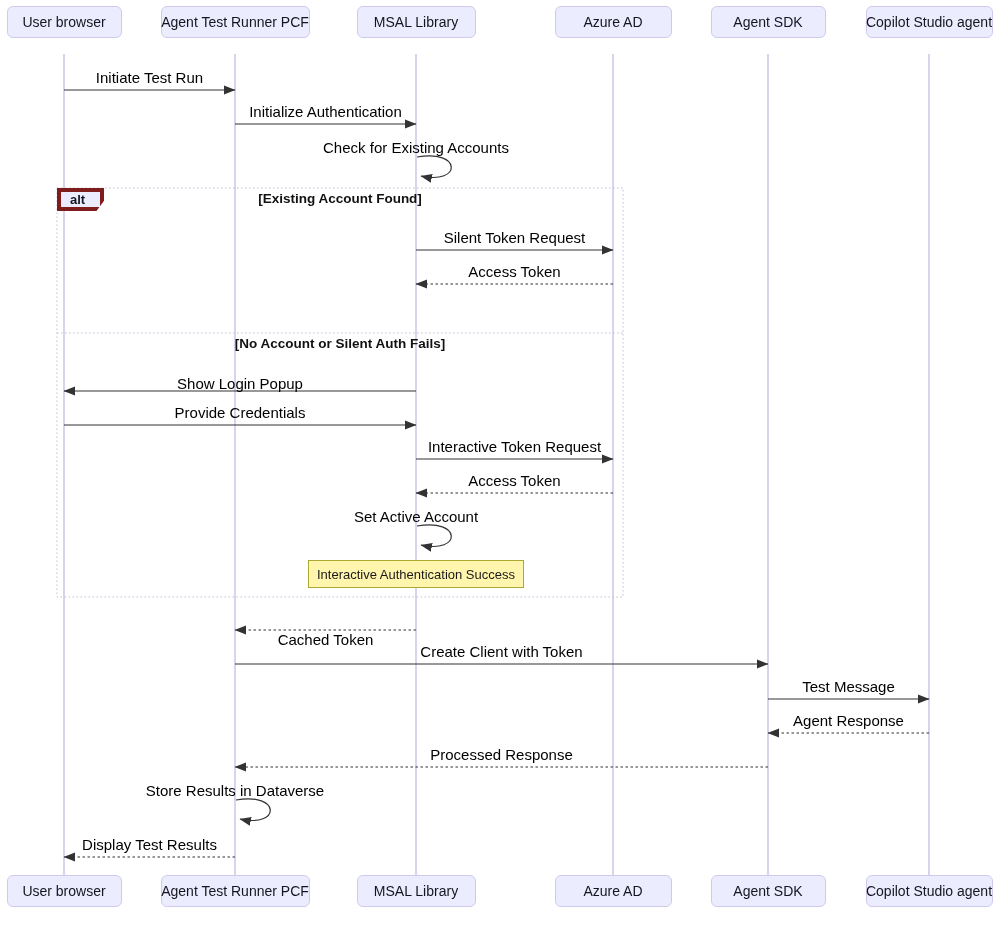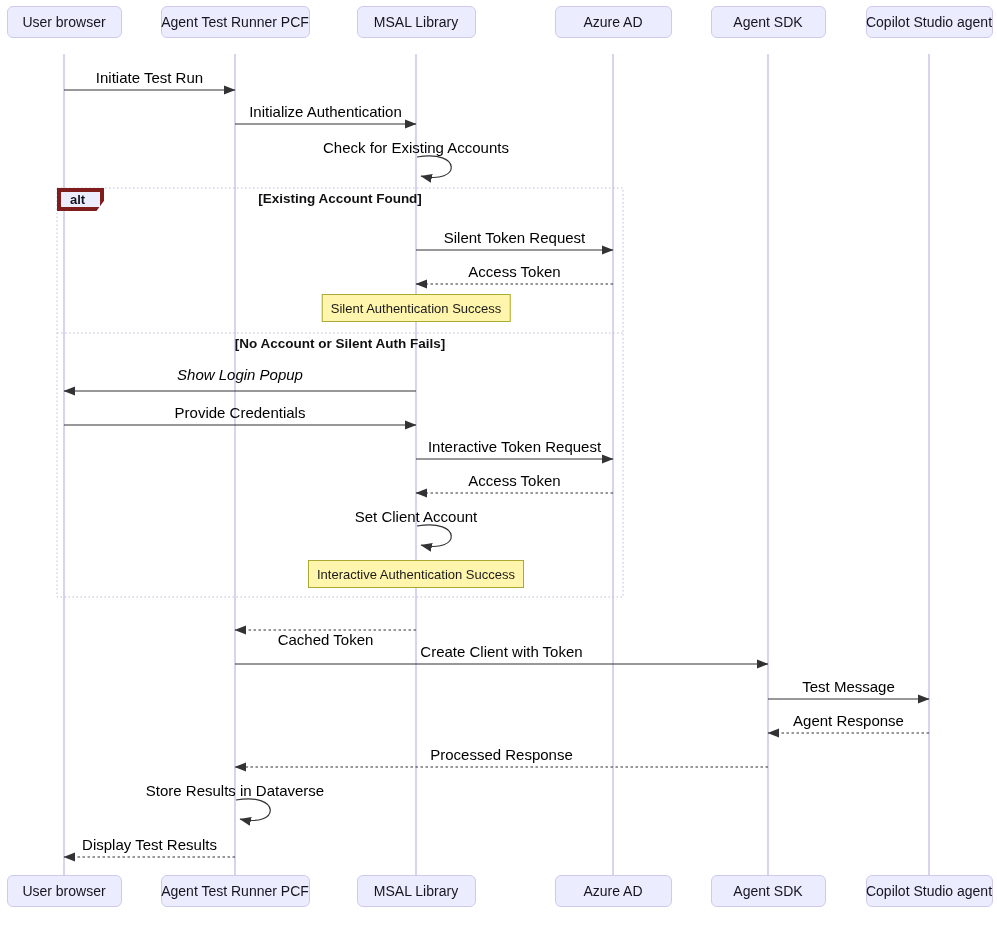--- a/index.html
+++ b/index.html
@@ -70,33 +70,32 @@
       <line x1="929" y1="733" x2="768" y2="733" stroke="#333333" stroke-width="1.2" marker-end="url(#ah)" stroke-dasharray="2.5,2.5"></line>
       <line x1="768" y1="767" x2="235" y2="767" stroke="#333333" stroke-width="1.2" marker-end="url(#ah)" stroke-dasharray="2.5,2.5"></line>
       <path d="M 236 800 C 281 792, 281 828, 240 819" fill="none" stroke="#333333" stroke-width="1.2" marker-end="url(#ah)"></path>
       <line x1="235" y1="857" x2="64" y2="857" stroke="#333333" stroke-width="1.2" marker-end="url(#ah)" stroke-dasharray="2.5,2.5"></line>
     </svg>
     <div class="msg-label" style="left: 149.5px; top: 70px;">Initiate Test Run</div>
     <div class="msg-label" style="left: 325.5px; top: 104px;">Initialize Authentication</div>
     <div class="msg-label" style="left: 416px; top: 140px;">Check for Existing Accounts</div>
     <div class="msg-label" style="left: 514.5px; top: 230px;">Silent Token Request</div>
     <div class="msg-label" style="left: 514.5px; top: 264px;">Access Token</div>
-    <div class="msg-label" style="left: 240px; top: 367px; font-style: italic;">Show Login Popup</div>
+    <div class="msg-label" style="left: 240px; top: 376px;">Show Login Popup</div>
     <div class="msg-label" style="left: 240px; top: 405px;">Provide Credentials</div>
     <div class="msg-label" style="left: 514.5px; top: 439px;">Interactive Token Request</div>
     <div class="msg-label" style="left: 514.5px; top: 473px;">Access Token</div>
-    <div class="msg-label" style="left: 416px; top: 509px;">Set Client Account</div>
+    <div class="msg-label" style="left: 416px; top: 509px;">Set Active Account</div>
     <div class="msg-label" style="left: 325.5px; top: 610px; margin-top: 22px;">Cached Token</div>
     <div class="msg-label" style="left: 501.5px; top: 644px;">Create Client with Token</div>
     <div class="msg-label" style="left: 848.5px; top: 679px;">Test Message</div>
     <div class="msg-label" style="left: 848.5px; top: 713px;">Agent Response</div>
     <div class="msg-label" style="left: 501.5px; top: 747px;">Processed Response</div>
     <div class="msg-label" style="left: 235px; top: 783px;">Store Results in Dataverse</div>
     <div class="msg-label" style="left: 149.5px; top: 837px;">Display Test Results</div>
-    <div class="note-box" style="left: 416px; top: 294px; height: 28px;">Silent Authentication Success</div>
     <div class="note-box" style="left: 416px; top: 560px; height: 28px;">Interactive Authentication Success</div>
     <div class="alt-label" style="left: 57px; top: 188px;">alt</div>
     <div class="cond-label" style="left: 340px; top: 191px;">[Existing Account Found]</div>
     <div class="cond-label" style="left: 340px; top: 336px;">[No Account or Silent Auth Fails]</div>
     <div class="actor-box" style="left: 6.5px; top: 6px; width: 115px;">User browser</div>
     <div class="actor-box" style="left: 6.5px; top: 875px; width: 115px;">User browser</div>
     <div class="actor-box" style="left: 160.5px; top: 6px; width: 149px;">Agent Test Runner PCF</div>
     <div class="actor-box" style="left: 160.5px; top: 875px; width: 149px;">Agent Test Runner PCF</div>
     <div class="actor-box" style="left: 356.5px; top: 6px; width: 119px;">MSAL Library</div>
     <div class="actor-box" style="left: 356.5px; top: 875px; width: 119px;">MSAL Library</div>

